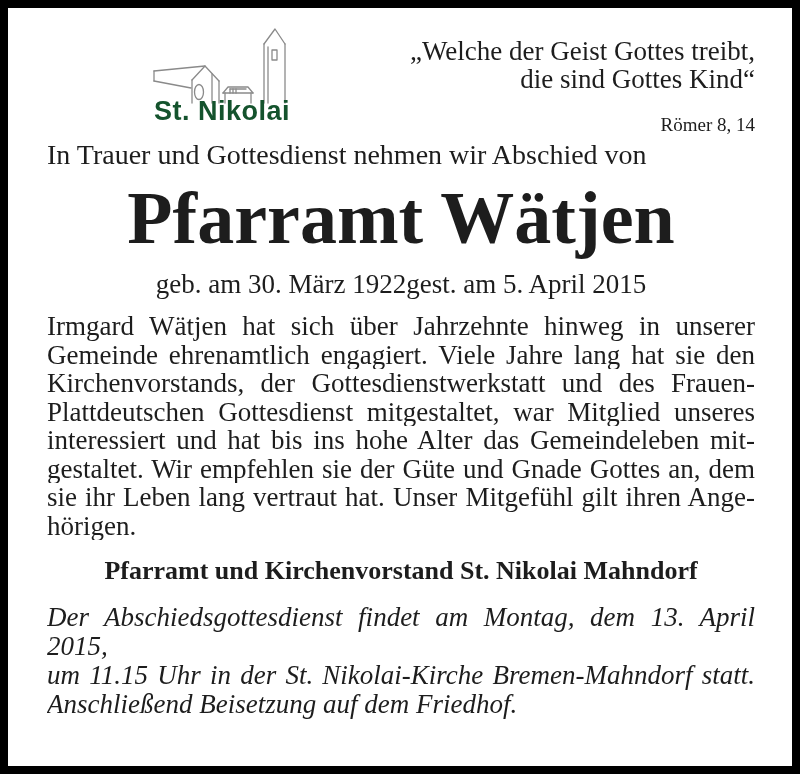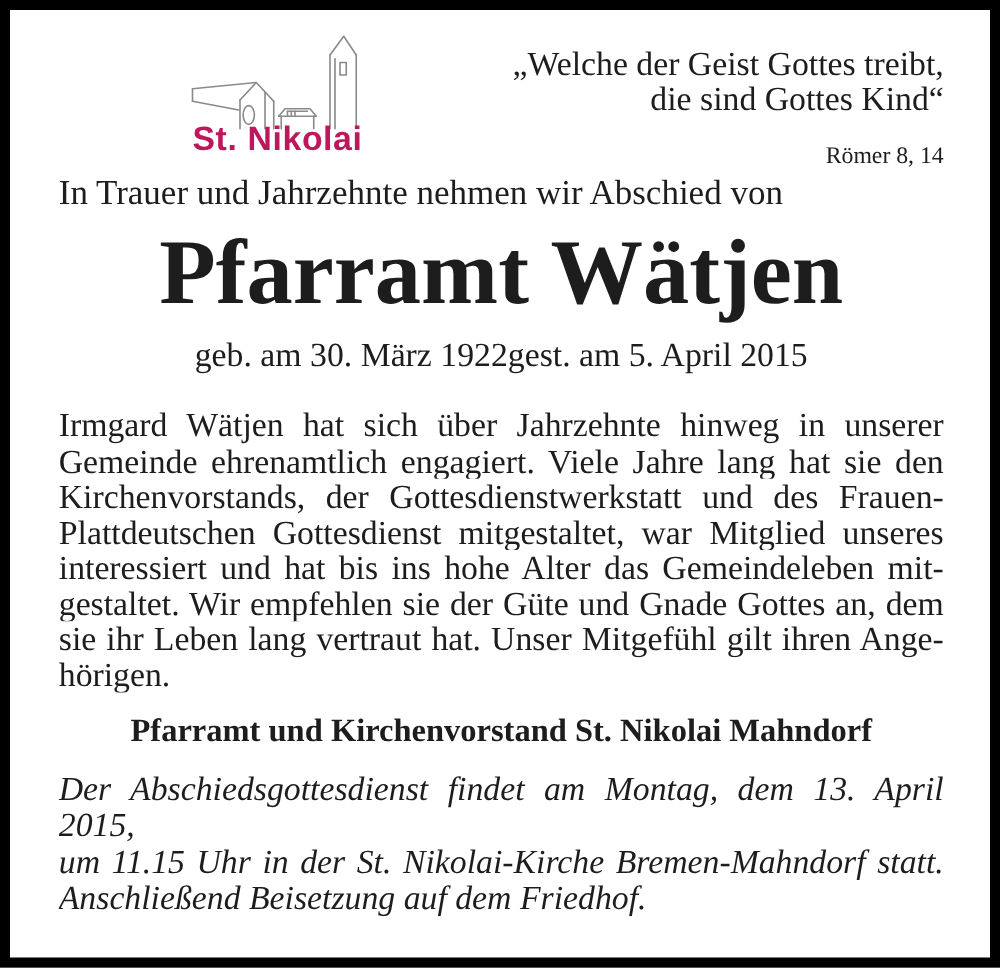--- a/index.html
+++ b/index.html
@@ -14,33 +14,33 @@
     color:#1d1d1d;
     overflow:hidden;
   }
   
   .header { display:flex; justify-content:space-between; align-items:flex-start; height:102px; }
   .logo { margin-left:100px; width:150px; text-align:center; }
   .logo svg { display:block; margin:0 auto; }
   .logo-name {
     font-family:"Liberation Sans","DejaVu Sans",sans-serif;
     font-weight:bold; font-size:27px; line-height:26px;
-    color:#be185d; letter-spacing:0.5px; margin-top:-6px;
+    color:#14532d; letter-spacing:0.5px; margin-top:-6px;
     white-space:nowrap;
   }
   .quote { text-align:right; font-size:27px; line-height:28px; padding-top:11px; }
   .quote-ref { font-size:19px; margin-top:18px; }
   
   .intro { font-size:28px; line-height:34px; margin-top:10px; }
   .name {
     text-align:center; font-weight:bold; font-size:74px; line-height:76px;
     margin-top:8px; white-space:nowrap;
   }
   .dates { display:flex; justify-content:center; font-size:27px; line-height:32px; margin-top:12px; }
-  .obituary { margin-top:26px; font-size:27px; }
+  .obituary { margin-top:12px; font-size:27px; }
   .obituary .line { line-height:28.5px; }
   .signature { font-weight:bold; font-size:26px; line-height:30px; margin-top:16px;text-align:center; }
   .service { margin-top:17px; font-size:27px; font-style:italic; }
   .service .line { line-height:29px; }
   .just { text-align:justify; text-align-last:justify; }
   .line { overflow:hidden; white-space:normal; }
 </style>
 </head>
 <body>
 
@@ -80,21 +80,21 @@
     </div>
 
     <div class="quote">
       <div>„Welche der Geist Gottes treibt,</div>
       <div>die sind Gottes Kind“</div>
       <div class="quote-ref">Römer 8, 14</div>
     </div>
 
   </div>
 
-  <div class="intro">In Trauer und Jahrzehnte nehmen wir Abschied von</div>
+  <div class="intro">In Trauer und Gottesdienst nehmen wir Abschied von</div>
 
   <div class="name">Pfarramt Wätjen</div>
 
   <div class="dates">
     <span>geb. am 30. März 1922</span>
     <span>gest. am 5. April 2015</span>
   </div>
 
   <div class="obituary">
       <div class="line just">Irmgard Wätjen hat sich über Jahrzehnte hinweg in unserer</div>

